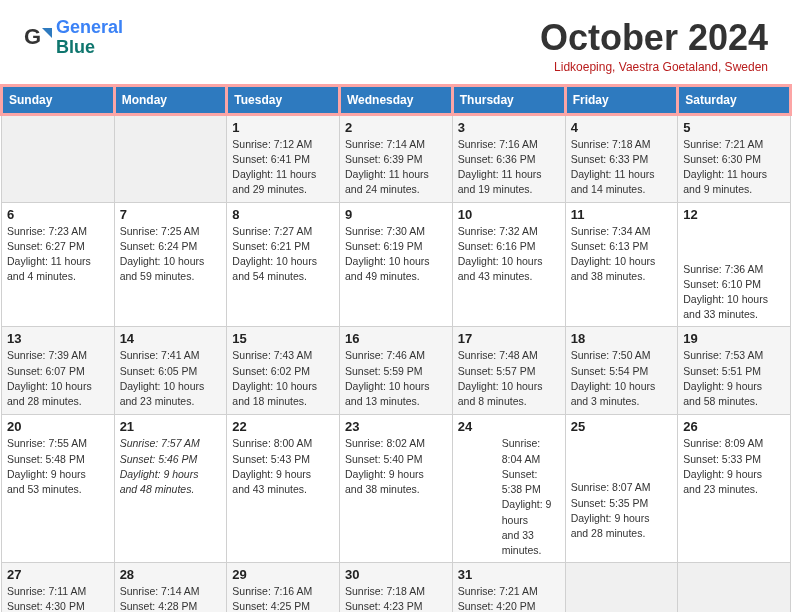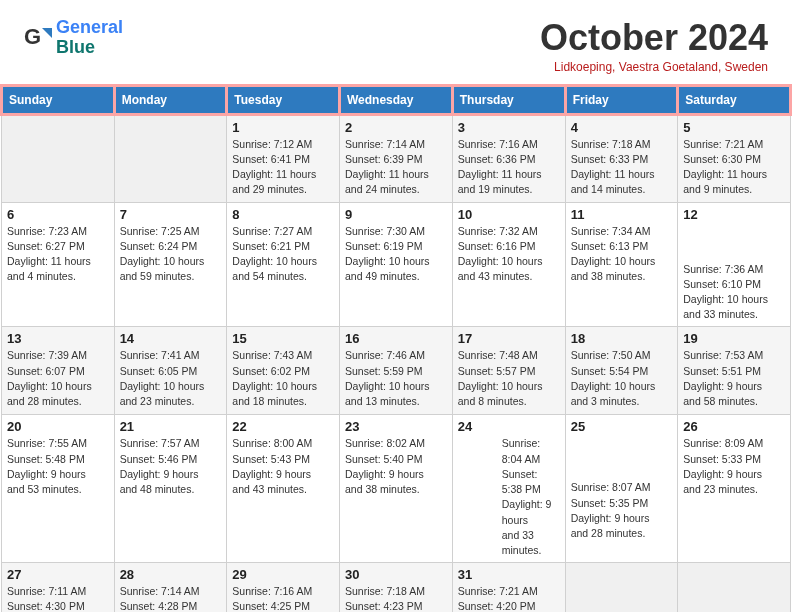--- a/index.html
+++ b/index.html
@@ -275,21 +275,21 @@
       <tr>
         <td>
           <div class="day-number">20</div>
           <div class="day-info" style="white-space: pre-line;">Sunrise: 7:55 AM
 Sunset: 5:48 PM
 Daylight: 9 hours
 and 53 minutes.</div>
         </td>
         <td>
           <div class="day-number">21</div>
-          <div class="day-info" style="white-space: pre-line;">Sunrise: 7:57 AM
+          <div class="day-info" style="white-space: pre-line; font-style: italic;">Sunrise: 7:57 AM
 Sunset: 5:46 PM
 Daylight: 9 hours
 and 48 minutes.</div>
         </td>
         <td>
           <div class="day-number">22</div>
           <div class="day-info" style="white-space: pre-line;">Sunrise: 8:00 AM
 Sunset: 5:43 PM
 Daylight: 9 hours
 and 43 minutes.</div>

